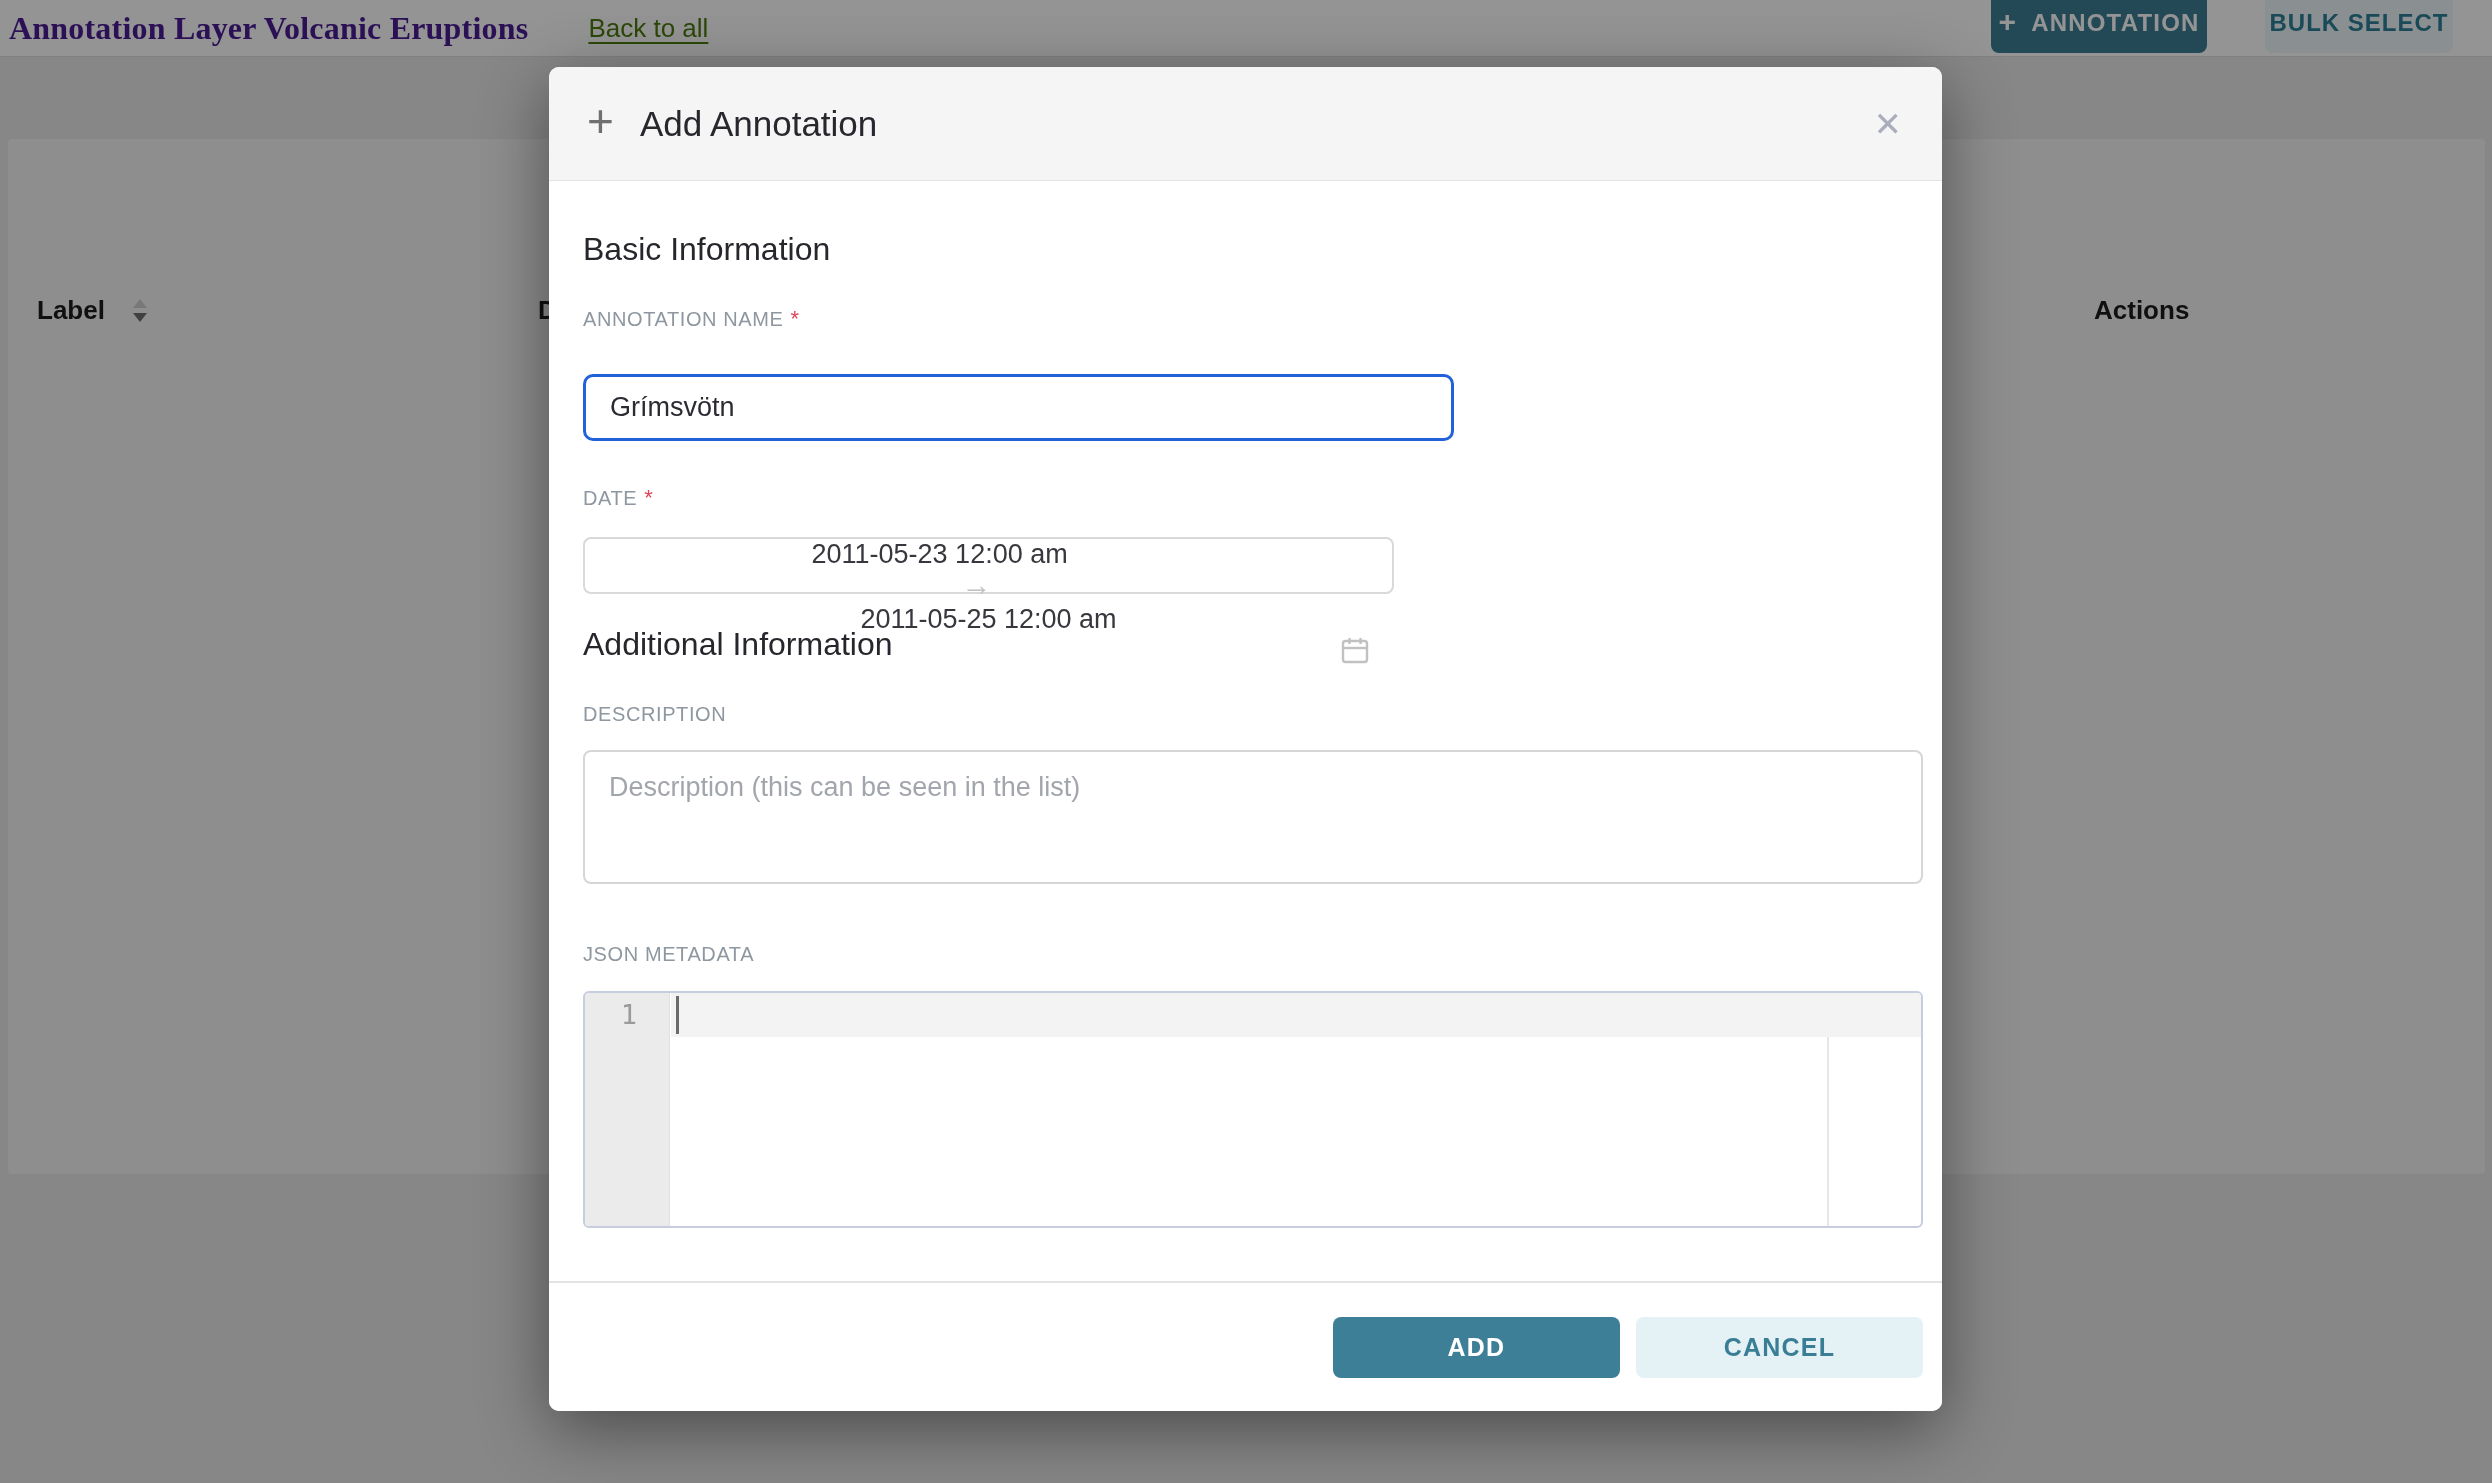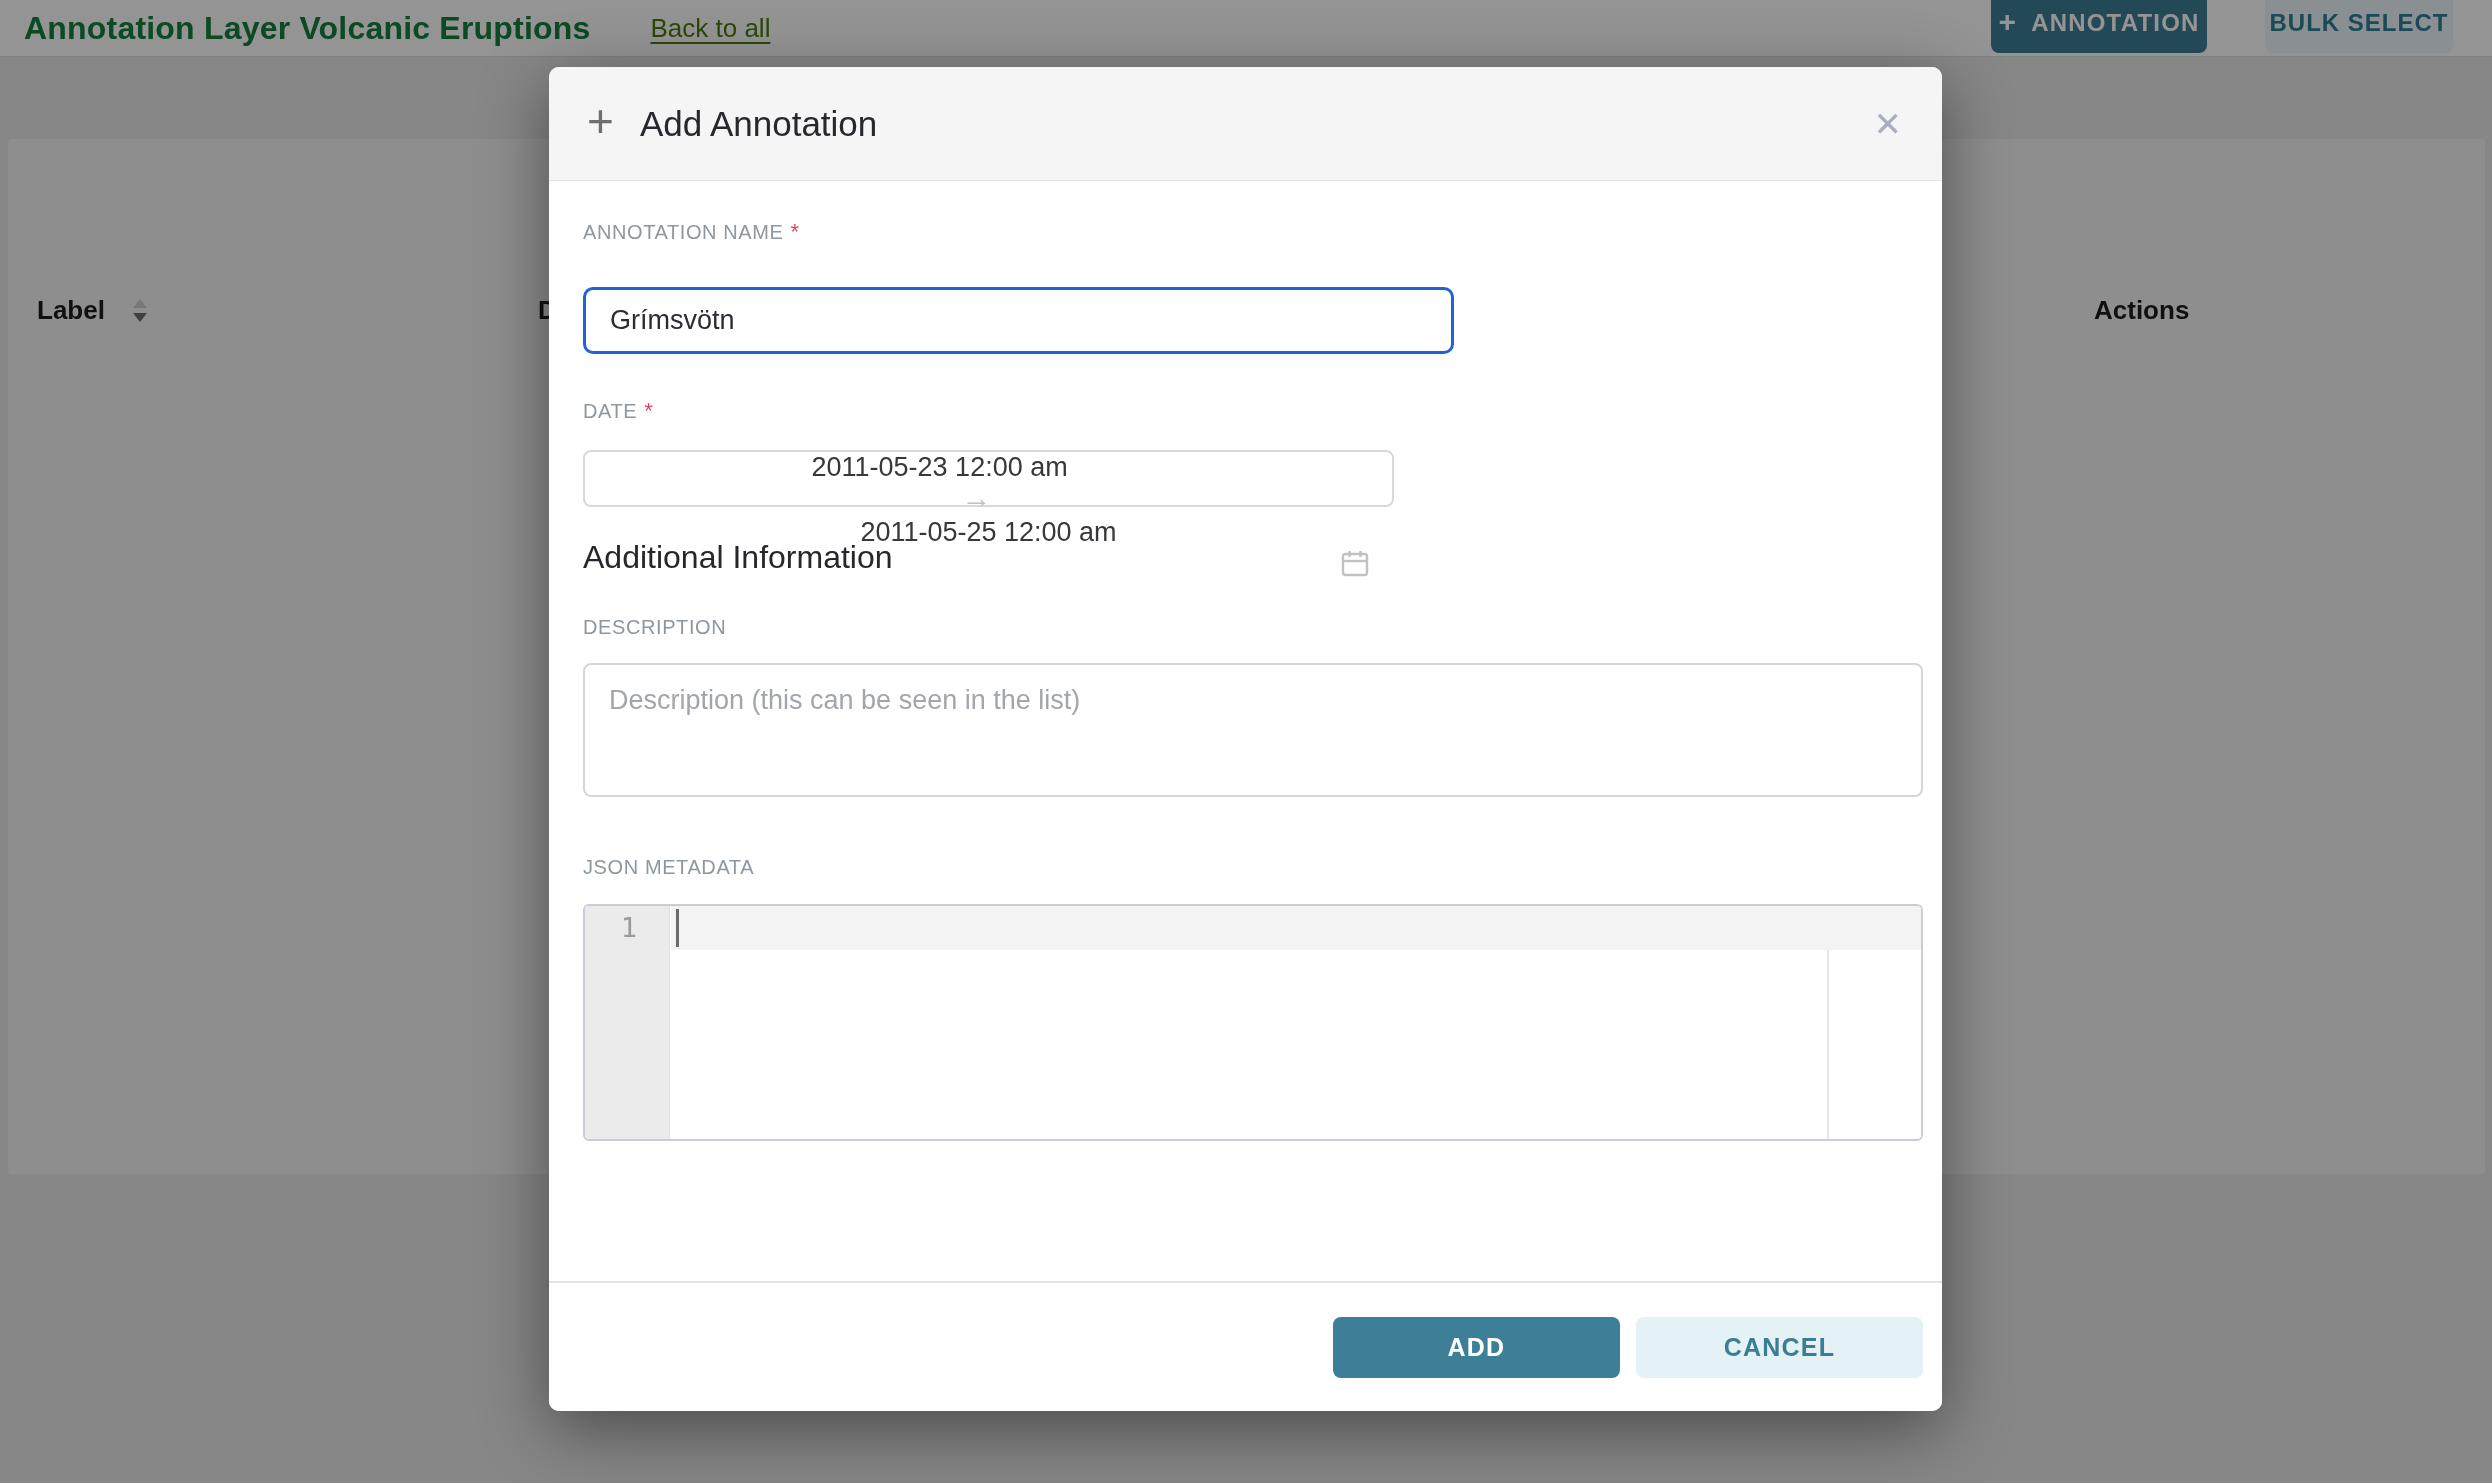--- a/index.html
+++ b/index.html
@@ -8,21 +8,21 @@
     position:relative; width:2493px; height:1483px; overflow:hidden;
     font-family:"Liberation Sans", sans-serif; background:#e9e9e9;
   }
 
   
   .topbar {
     position:absolute; left:0; top:0; width:2493px; height:57px;
     background:#ffffff; border-bottom:1px solid #dcdcdc;
     display:flex; align-items:center;
   }
-  .page-title { font-size:32px; font-weight:700; color:#15803d; margin-left:24px; letter-spacing:0.2px; }
+  .page-title { font-size:32px; font-weight:700; color:#4c1d95; margin-left:9px; letter-spacing:0.2px;font-family:Liberation Serif, serif; }
   .back-link { font-size:26px; color:#4d7c0f; text-decoration:underline; text-underline-offset:5px; margin-left:60px; cursor:pointer; }
   .btn-annotation {
     position:absolute; left:1991px; top:-8px; width:216px; height:61px;
     background:#3d7f97; border:none; border-radius:8px; color:#ffffff;
     font-family:inherit; font-size:24px; font-weight:600; letter-spacing:1.2px;
     display:flex; align-items:center; justify-content:center; gap:14px; cursor:pointer;
   }
   .btn-annotation .plus { font-size:30px; font-weight:700; position:relative; top:-1px; }
   .btn-bulk {
     position:absolute; left:2265px; top:-8px; width:188px; height:61px;
@@ -160,20 +160,21 @@
   <div class="mask"></div>
 
   <div class="modal">
     <div class="modal-header">
       <span class="modal-plus">+</span>
       <span class="modal-title">Add Annotation</span>
       <button class="modal-close">✕</button>
     </div>
 
     <div class="modal-body">
+      <div class="section-h sec-basic">Basic Information</div>
 
       <div class="field-label lbl-name">
         <span>ANNOTATION NAME</span>
         <span class="req">*</span>
       </div>
       <input class="name-input" type="text" value="Grímsvötn" style="">
 
       <div class="field-label lbl-date">
         <span>DATE</span>
         <span class="req">*</span>

